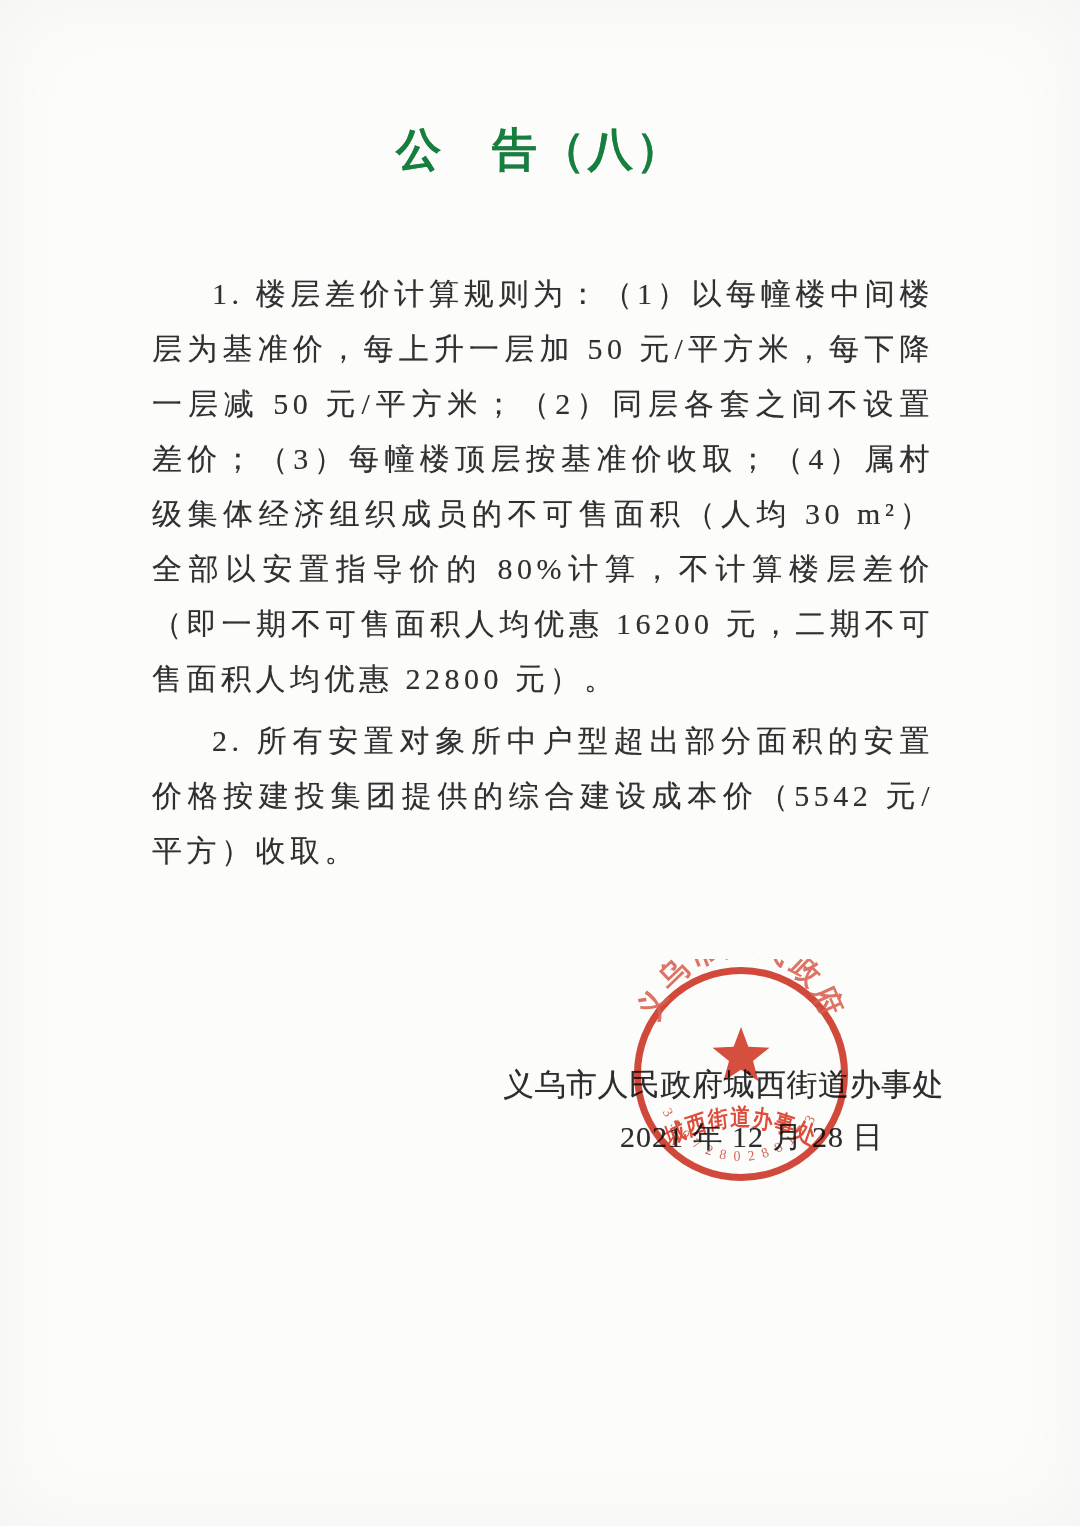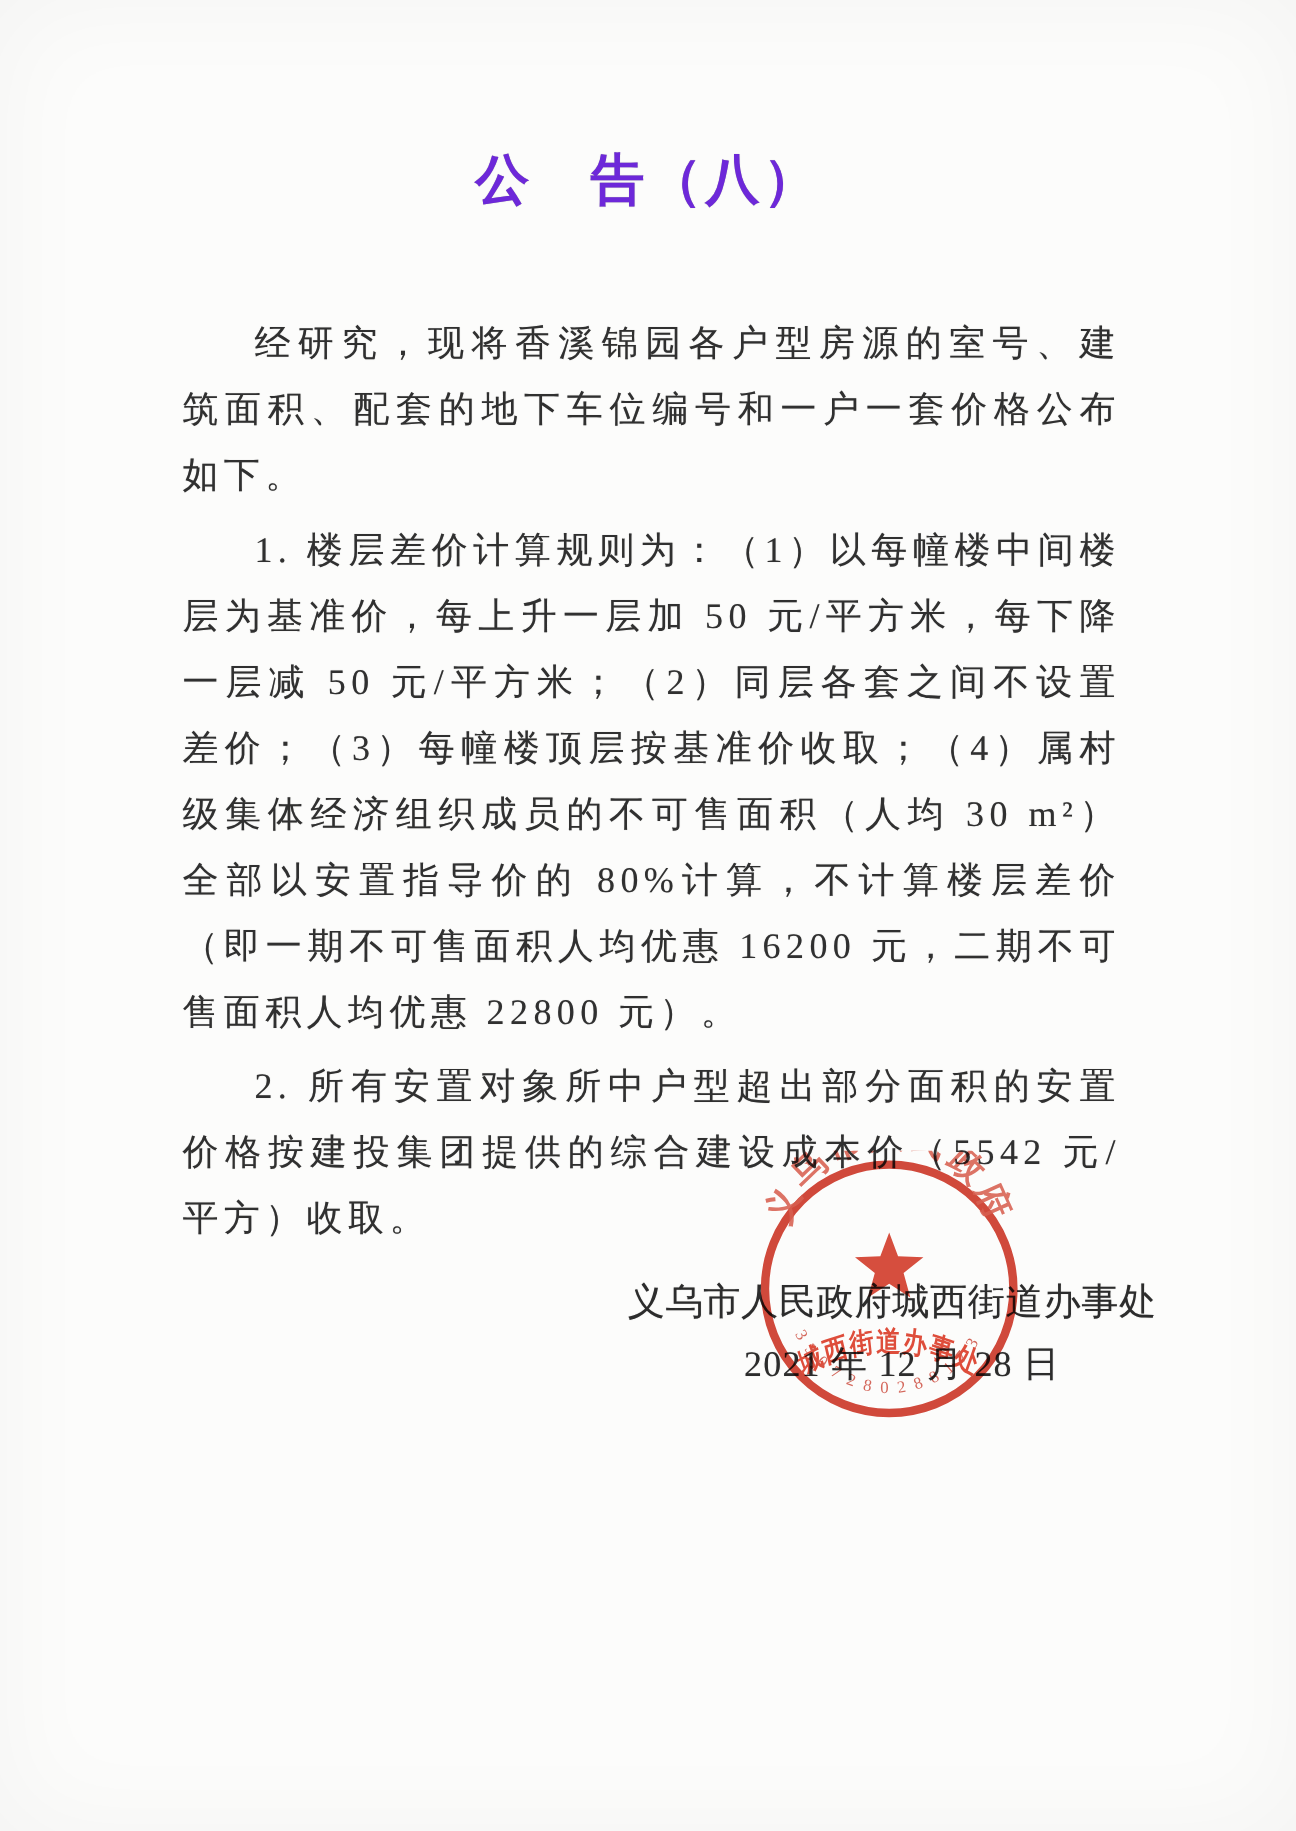--- a/index.html
+++ b/index.html
@@ -11,36 +11,36 @@
     font-family:"Liberation Serif","DejaVu Serif",serif;
     color:#303030;
     box-shadow:inset 0 0 90px rgba(0,0,0,0.035);
   }
   .title{
     position:absolute;
     top:120px;left:150px;width:780px;
     text-align:center;
     font-size:45px;font-weight:bold;
     letter-spacing:3px;
-    color:#6d28d9;
+    color:#15803d;
     text-shadow:0 0 0.6px rgba(30,30,30,.45);
   }
   .content{
     position:absolute;
     left:152px;top:259px;width:782px;
     font-size:30px;line-height:55px;
     letter-spacing:4.5px;
     text-align:justify;
     text-shadow:0 0 0.7px rgba(45,45,45,.4);
   }
   .content p{margin:0;}
   .content p.indent{text-indent:2em;}
   .content p.gap{margin-top:7px;}
   .issuer{
-    position:absolute;top:1064px;left:523px;
+    position:absolute;top:1064px;left:503px;
     font-size:31px;letter-spacing:0.5px;
     color:#2c2c2c;
     text-shadow:0 0 0.7px rgba(45,45,45,.4);
     white-space:nowrap;
   }
   .date{
     position:absolute;top:1117px;left:620px;
     font-size:30px;letter-spacing:1px;
     color:#2c2c2c;
     text-shadow:0 0 0.7px rgba(45,45,45,.4);
@@ -58,21 +58,20 @@
   .seal text{font-family:"Liberation Serif","DejaVu Serif",serif;}
 </style>
 </head>
 <body>
 
 <div class="page">
 
   <div class="title">公　告（八）</div>
 
   <div class="content">
-    <p class="indent">经研究，现将香溪锦园各户型房源的室号、建筑面积、配套的地下车位编号和一户一套价格公布如下。</p>
     <p class="indent gap">1. 楼层差价计算规则为：（1）以每幢楼中间楼层为基准价，每上升一层加 50 元/平方米，每下降一层减 50 元/平方米；（2）同层各套之间不设置差价；（3）每幢楼顶层按基准价收取；（4）属村级集体经济组织成员的不可售面积（人均 30 m²）全部以安置指导价的 80%计算，不计算楼层差价（即一期不可售面积人均优惠 16200 元，二期不可售面积人均优惠 22800 元）。</p>
     <p class="indent gap">2. 所有安置对象所中户型超出部分面积的安置价格按建投集团提供的综合建设成本价（5542 元/平方）收取。</p>
   </div>
 
   <div class="issuer">义乌市人民政府城西街道办事处</div>
   <div class="date">2021 年 12 月 28 日</div>
 
   <svg class="seal" viewBox="-115 -115 230 230" xmlns="http://www.w3.org/2000/svg">
     <defs>
       <path id="arcTop" d="M -85,-16 A 86.5,86.5 0 1 1 85,-16" fill="none"></path>

